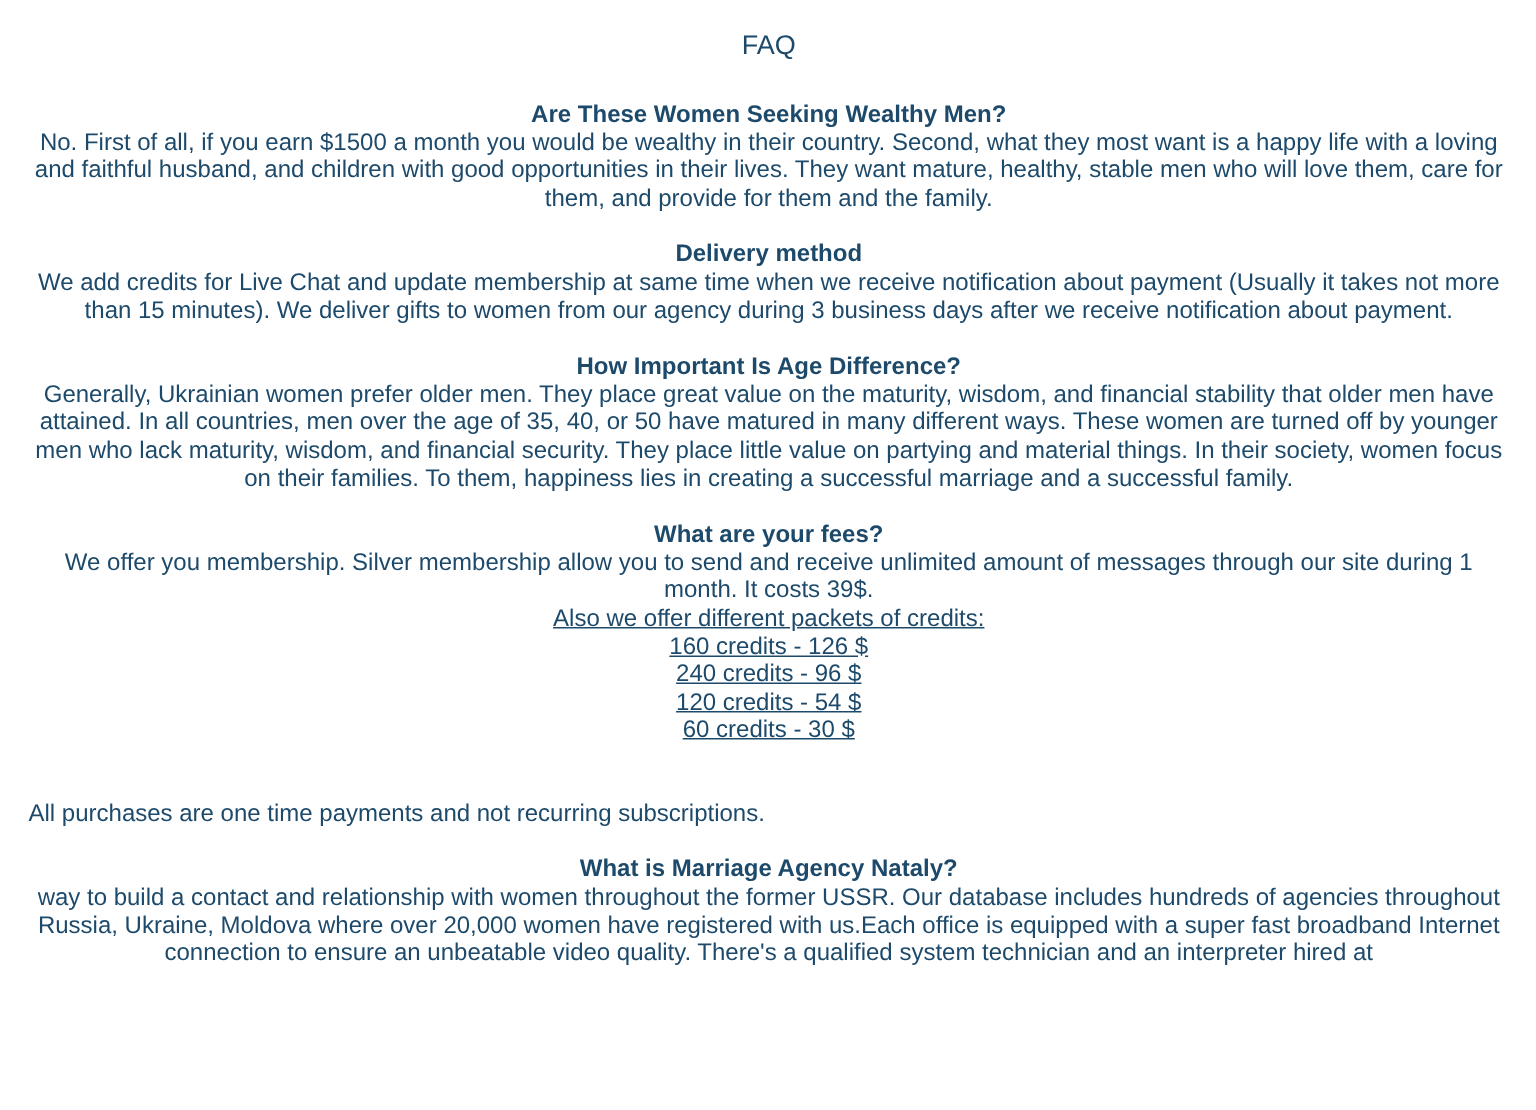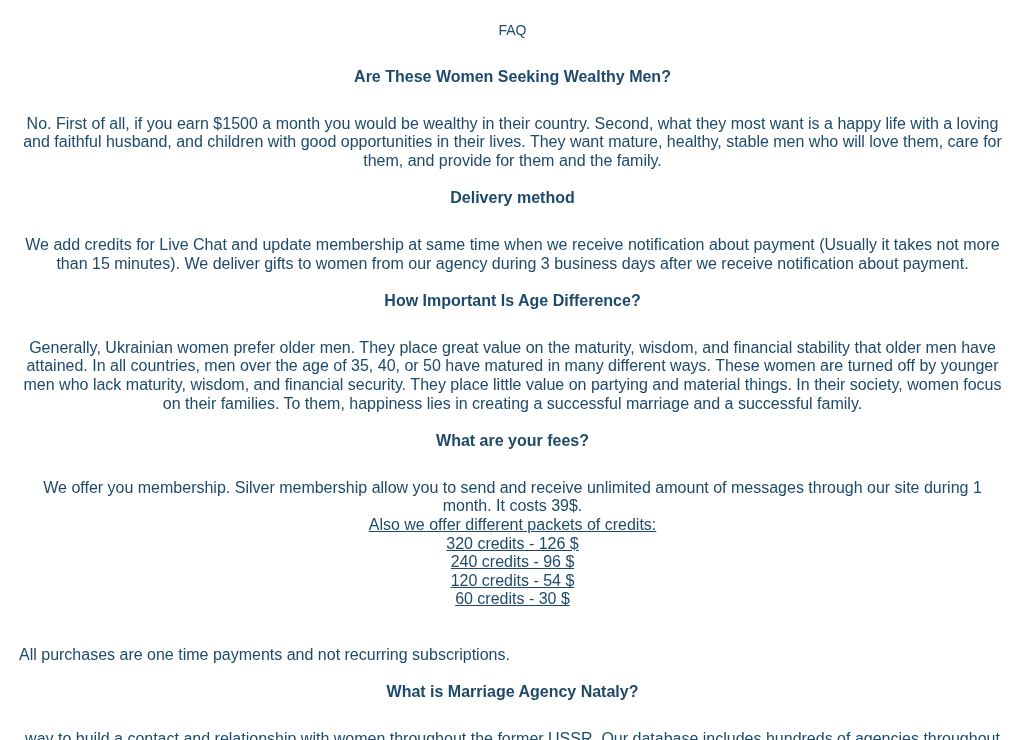--- a/index.html
+++ b/index.html
@@ -14,37 +14,36 @@
       font-family: "Liberation Sans", sans-serif;
       font-size: 16px;
       line-height: 18.6px;
       color: #1d4a6b;
     }
     .page {
       padding: 0 18px 0 19px;
     }
     .title {
       text-align: center;
-      font-size: 14px;
+      font-size: 18px;
       line-height: 22px;
       padding-top: 19px;
       margin: 0 0 27px 0;
       font-weight: normal;
     }
     .faq-item {
       margin: 0 0 19px 0;
       text-align: center;
     }
     .question {
       font-weight: bold;
       display: block;
     }
     .answer {
       display: block;
-      margin-top: 28px;
     }
     .line {
       display: block;
       text-decoration: underline;
     }
     .spacer {
       height: 37px;
     }
     .note {
       margin: 0 0 19px 0;
@@ -69,21 +68,21 @@
   <div class="faq-item">
     <span class="question">How Important Is Age Difference?</span>
     <span class="answer">Generally, Ukrainian women prefer older men. They place great value on the maturity, wisdom, and financial stability that older men have attained. In all countries, men over the age of 35, 40, or 50 have matured in many different ways. These women are turned off by younger men who lack maturity, wisdom, and financial security. They place little value on partying and material things. In their society, women focus on their families. To them, happiness lies in creating a successful marriage and a successful family.</span>
   </div>
 
 
   <div class="faq-item" style="margin-bottom:0">
     <span class="question">What are your fees?</span>
     <span class="answer">We offer you membership. Silver membership allow you to send and receive unlimited amount of messages through our site during 1 month. It costs 39$.</span>
     <span class="line">Also we offer different packets of credits:</span>
-    <span class="line">320 credits - 126 $</span>
+    <span class="line">160 credits - 126 $</span>
     <span class="line">240 credits - 96 $</span>
     <span class="line">120 credits - 54 $</span>
     <span class="line">60 credits - 30 $</span>
   </div>
 
   <div class="spacer"></div>
 
   <div class="note">All purchases are one time payments and not recurring subscriptions.</div>
 
   <div class="faq-item">

